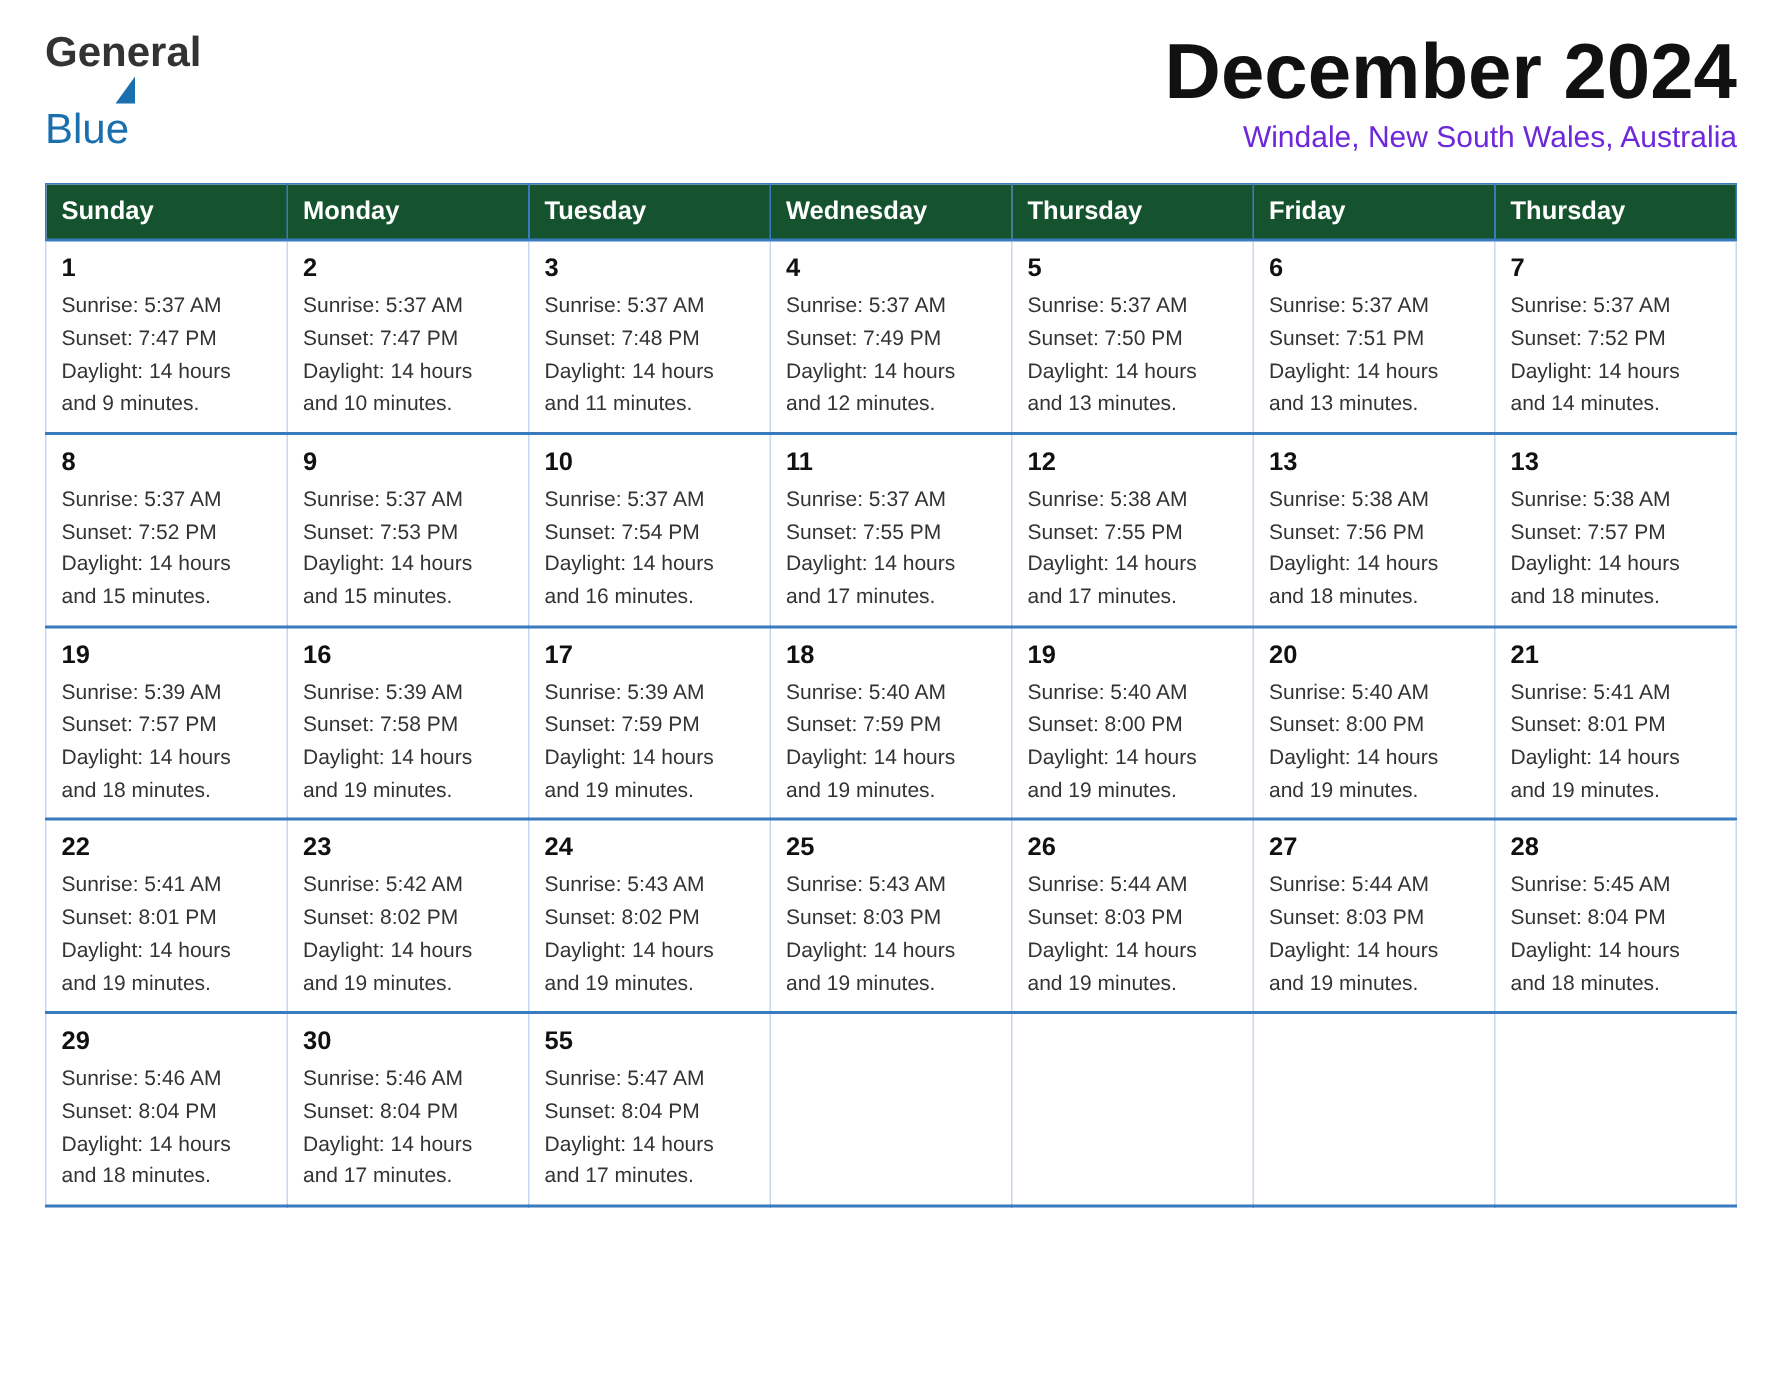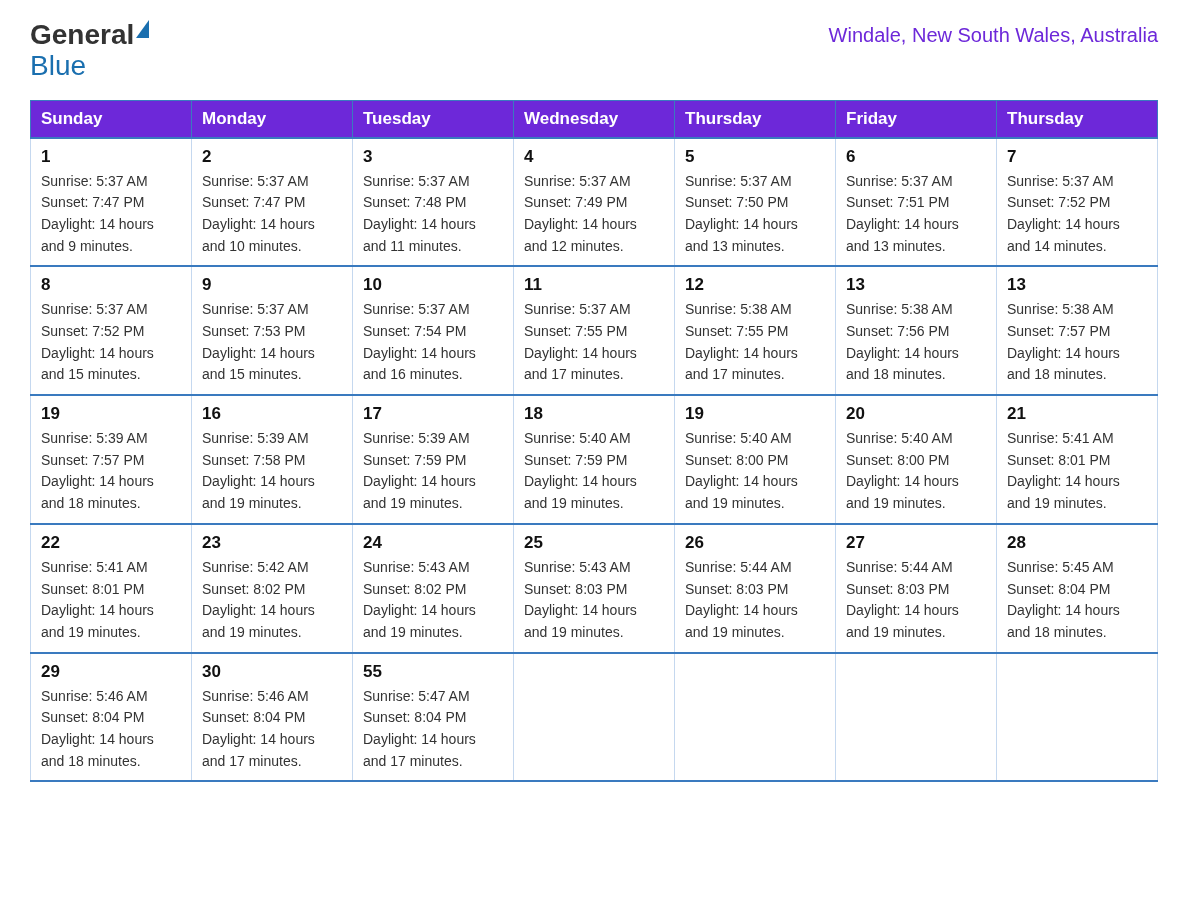--- a/index.html
+++ b/index.html
@@ -28,21 +28,22 @@
       line-height: 1.1;
     }
     .logo-blue {
       font-size: 28px;
       font-weight: normal;
       color: #1a6faf;
       line-height: 1.1;
     }
     .logo-line {
       display: flex;
-      align-items: flex-start;
+      align-items: center;
+      flex-direction: column;
     }
     .header-right {
       text-align: right;
     }
     .month-title {
       font-size: 52px;
       font-weight: bold;
       color: #111;
       line-height: 1.1;
     }
@@ -50,21 +51,21 @@
       font-size: 20px;
       color: #6d28d9;
       margin-top: 4px;
     }
     .calendar {
       width: 100%;
       border-collapse: collapse;
       border: 1.5px solid #3a7abf;
     }
     .calendar th {
-      background: #6d28d9;
+      background: #14532d;
       color: #fff;
       font-size: 17px;
       font-weight: bold;
       padding: 8px 10px;
       text-align: left;
       border: 1px solid #3a7abf;
     }
     .calendar td {
       vertical-align: top;
       padding: 8px 10px;
@@ -102,20 +103,21 @@
   <div class="logo">
     <div class="logo-line">
       <span class="logo-general">General</span>
       <span style="display:inline-block;width:0;height:0;border-left:13px solid transparent;border-bottom:18px solid #1a6faf;margin-left:2px;margin-bottom:2px;"></span>
     </div>
     <div class="logo-line">
       <span class="logo-blue">Blue</span>
     </div>
   </div>
   <div class="header-right">
+    <div class="month-title">December 2024</div>
     <div class="location">Windale, New South Wales, Australia</div>
   </div>
 </div>
 
 <table class="calendar">
   <thead>
     <tr>
       <th>Sunday</th>
       <th>Monday</th>
       <th>Tuesday</th>

